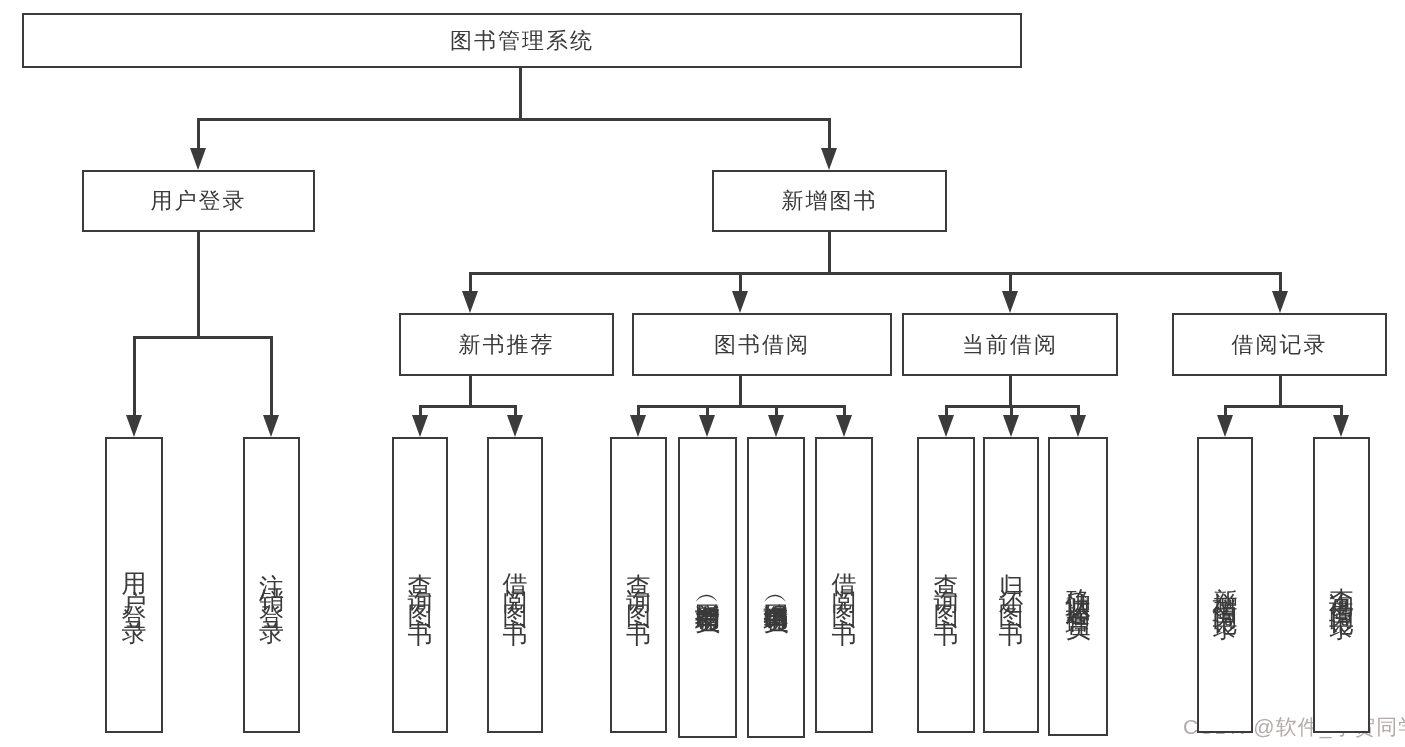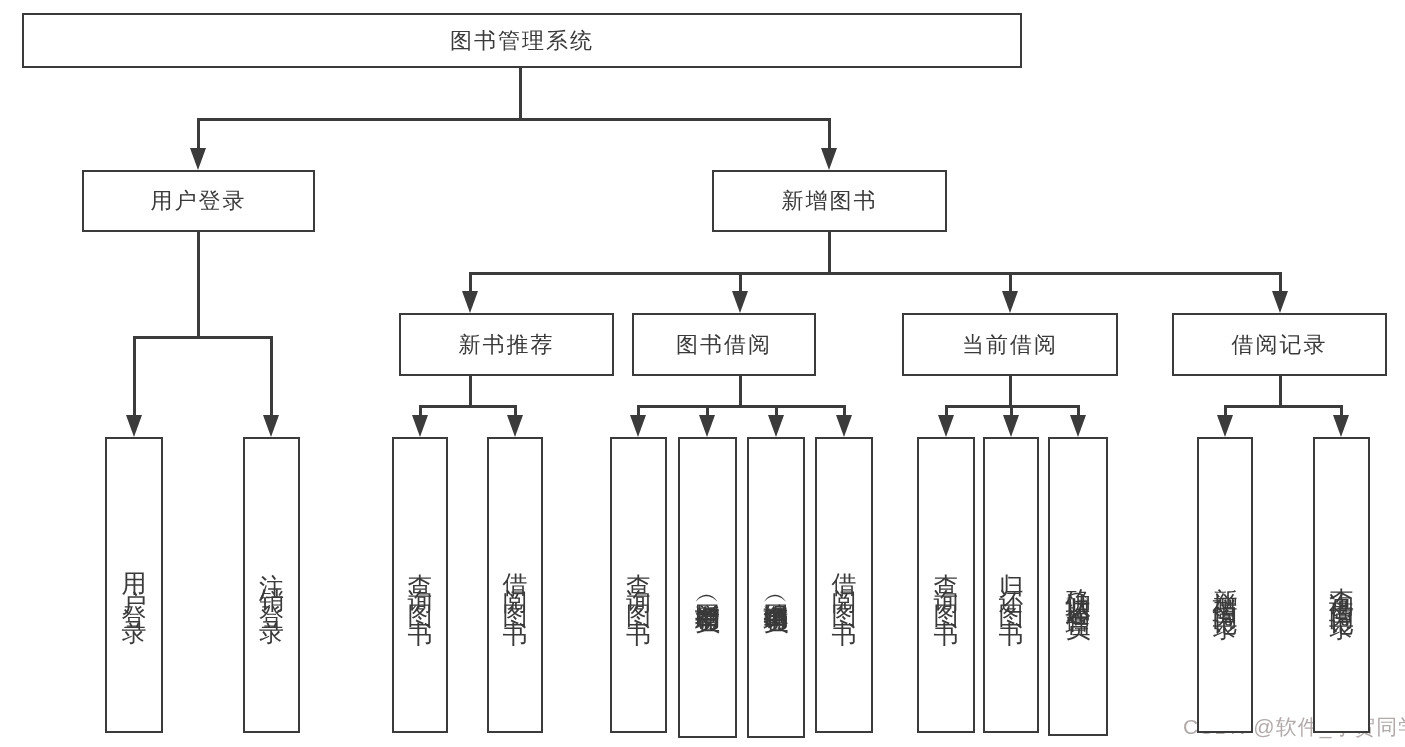--- a/index.html
+++ b/index.html
@@ -76,21 +76,21 @@
     </div>
     <div class="node v" style="left: 105px; top: 437px; width: 58px; height: 296px; border-color: rgb(59, 59, 59); background: rgb(255, 255, 255); color: rgb(58, 58, 58);">
       <span class="label" style="letter-spacing: 16px;">用户登录</span>
     </div>
     <div class="node v" style="left: 243px; top: 437px; width: 57px; height: 296px; border-color: rgb(59, 59, 59); background: rgb(255, 255, 255); color: rgb(58, 58, 58);">
       <span class="label" style="letter-spacing: 16px;">注销登录</span>
     </div>
     <div class="node h" style="left: 362px; top: 313px; width: 215px; height: 63px; border-color: rgb(59, 59, 59); background: rgb(255, 255, 255); color: rgb(58, 58, 58); margin-left: 37px;">
       <span class="label">新书推荐</span>
     </div>
-    <div class="node h" style="left: 632px; top: 313px; width: 184px; height: 63px; border-color: rgb(59, 59, 59); background: rgb(255, 255, 255); color: rgb(58, 58, 58);">
+    <div class="node h" style="left: 632px; top: 313px; width: 260px; height: 63px; border-color: rgb(59, 59, 59); background: rgb(255, 255, 255); color: rgb(58, 58, 58);">
       <span class="label">图书借阅</span>
     </div>
     <div class="node h" style="left: 902px; top: 313px; width: 216px; height: 63px; border-color: rgb(59, 59, 59); background: rgb(255, 255, 255); color: rgb(58, 58, 58);">
       <span class="label">当前借阅</span>
     </div>
     <div class="node h" style="left: 1172px; top: 313px; width: 215px; height: 63px; border-color: rgb(59, 59, 59); background: rgb(255, 255, 255); color: rgb(58, 58, 58);">
       <span class="label">借阅记录</span>
     </div>
     <div class="node v" style="left: 392px; top: 437px; width: 56px; height: 296px; border-color: rgb(59, 59, 59); background: rgb(255, 255, 255); color: rgb(58, 58, 58);">
       <span class="label" style="letter-spacing: 16px;">查询图书</span>

